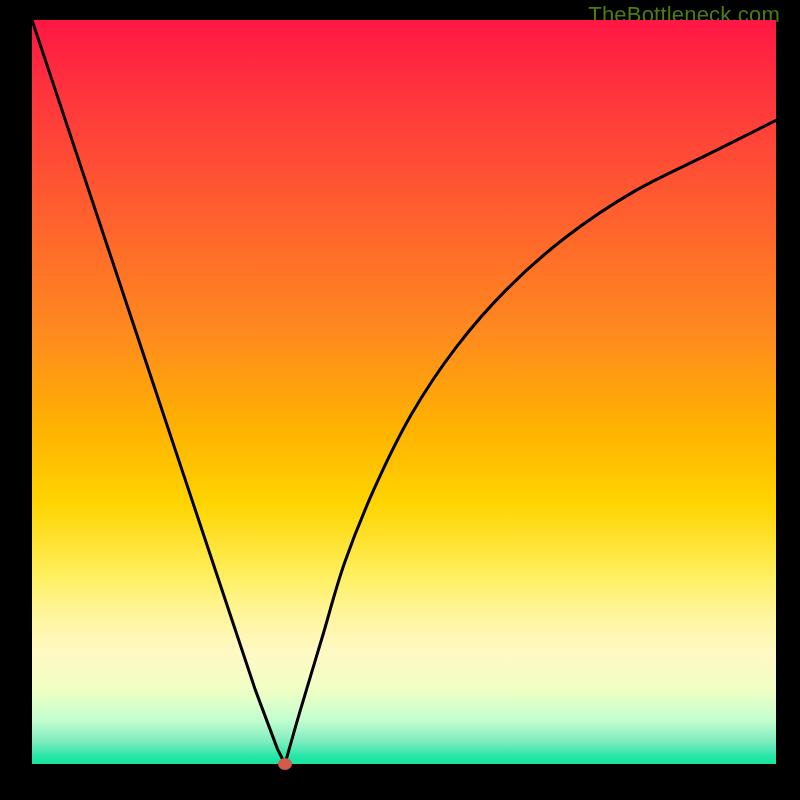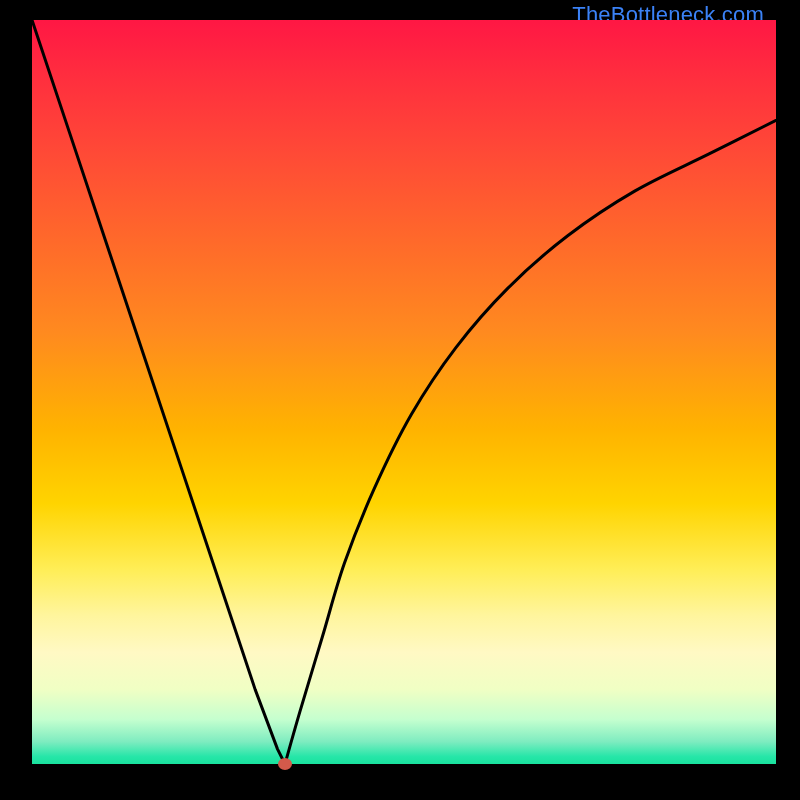--- a/index.html
+++ b/index.html
@@ -49,22 +49,22 @@
   }
   .curve {
     position: absolute;
     inset: 0;
     width: 100%;
     height: 100%;
   }
   .watermark {
     position: absolute;
     top: 2px;
-    right: 36px;
-    color: #3b82f6;
+    right: 20px;
+    color: #4d7c0f;
     font-size: 22px;
     letter-spacing: 0.2px;
     font-weight: 500;
     user-select: none;
   }
   .marker {
     position: absolute;
     width: 14px;
     height: 12px;
     background: #d45a4b;

